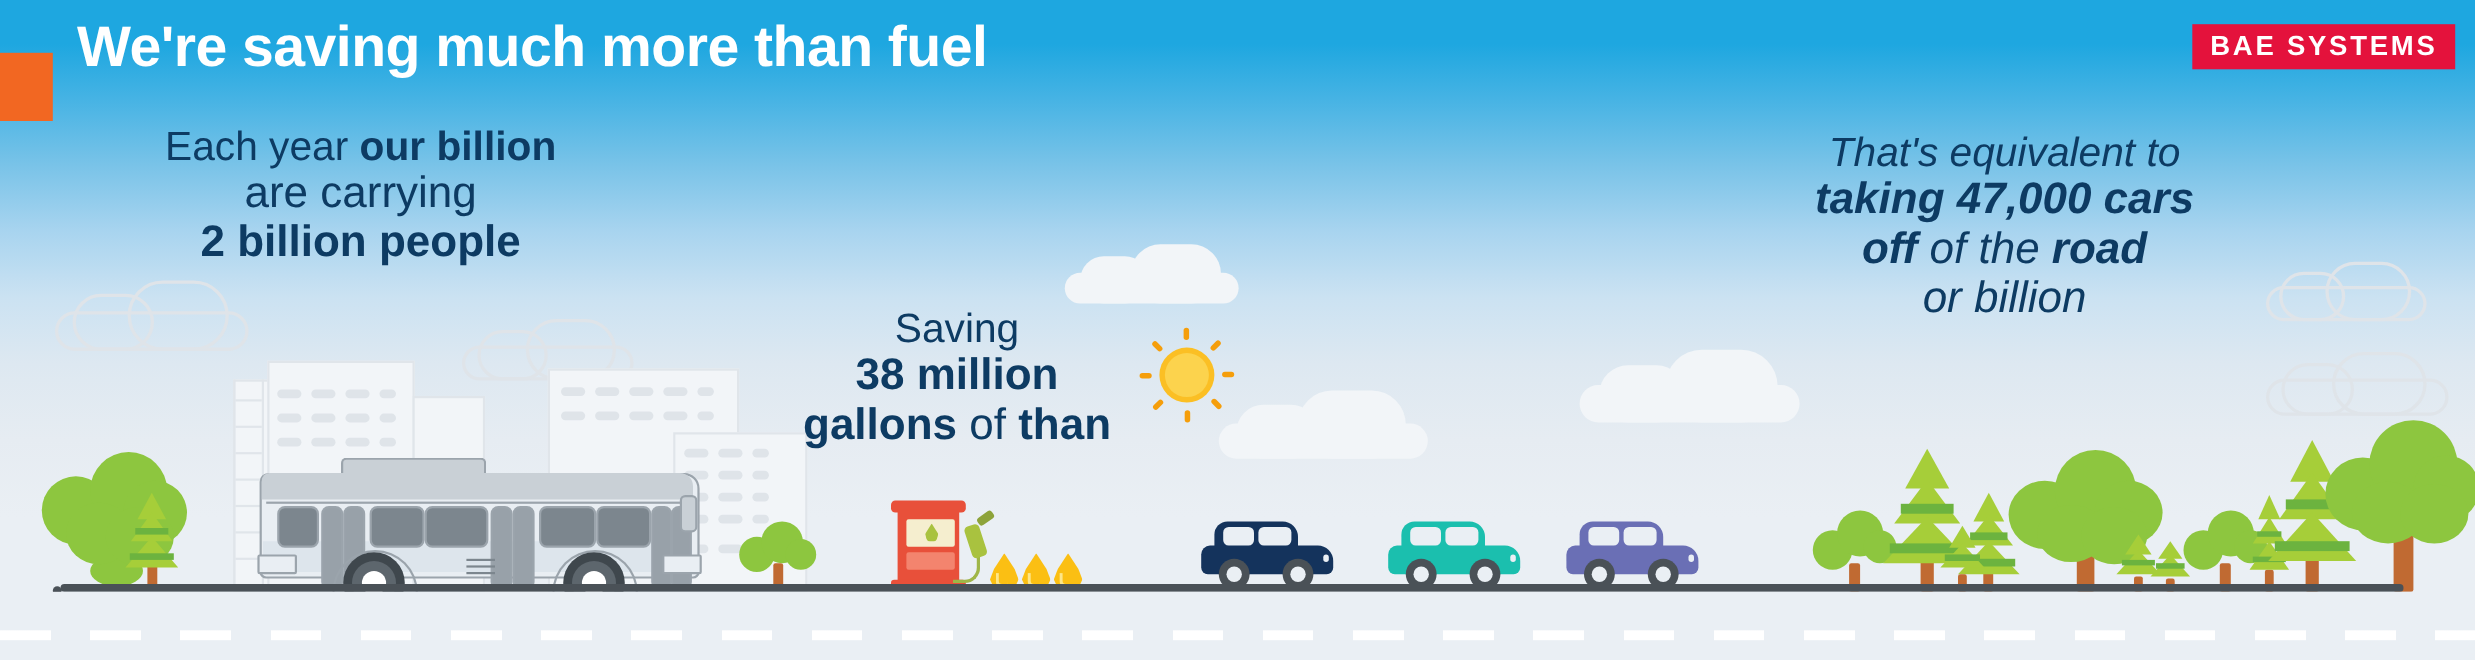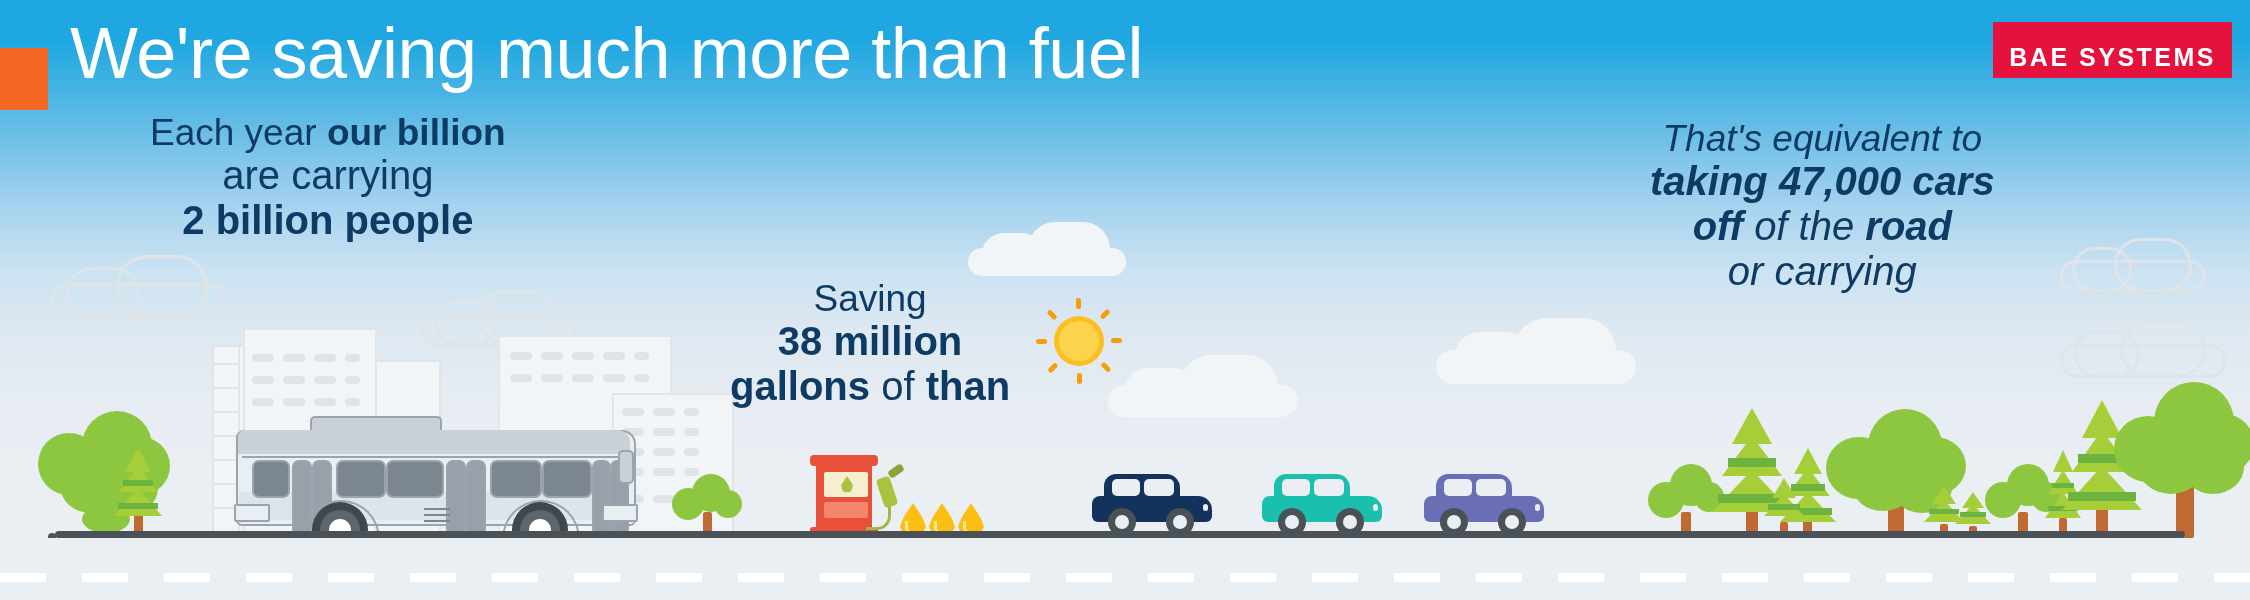--- a/index.html
+++ b/index.html
@@ -18,26 +18,26 @@
        #cbe2f2 270px,
        #dde8f1 330px,
        #e6ecf2 400px,
        #eaeff4 470px, #eaeff4 600px);
   }
 
   
   .orange-bar{position:absolute;left:0;top:48px;width:48px;height:62px;background:#f26722;}
   .headline{
     position:absolute;left:70px;top:17px;
-    font-size:72px;line-height:1;color:#ffffff;
-    font-weight:400;letter-spacing:-0.5px;white-space:nowrap;
+    font-size:52px;line-height:1;color:#ffffff;
+    font-weight:700;letter-spacing:-0.5px;white-space:nowrap;
   }
   .logo{
     position:absolute;right:18px;top:22px;
-    background:#e4123c;padding:23px 16px 8px 16px;
+    background:#e4123c;padding:8px 16px 8px 16px;
   }
   .logo span{
     color:#ffffff;font-size:25px;font-weight:bold;
     letter-spacing:2.5px;line-height:1;display:block;
   }
 
   
   .stat{
     position:absolute;text-align:center;color:#0d3b63;
     font-weight:300;line-height:1.12;white-space:nowrap;
@@ -460,16 +460,16 @@
     </div>
   <div class="stat s2">
       <div><span>Saving</span></div>
       <div class="big"><b>38 million</b></div>
       <div class="big"><b>gallons </b><span>of </span><b>than</b></div>
     </div>
   <div class="stat s4">
       <div><span>That's equivalent to</span></div>
       <div class="big"><b>taking 47,000 cars</b></div>
       <div class="big"><b>off </b><span>of the </span><b>road</b></div>
-      <div class="big"><span>or carrying</span></div>
+      <div class="big"><span>or billion</span></div>
     </div>
 
 </div>
 
 </body></html>

